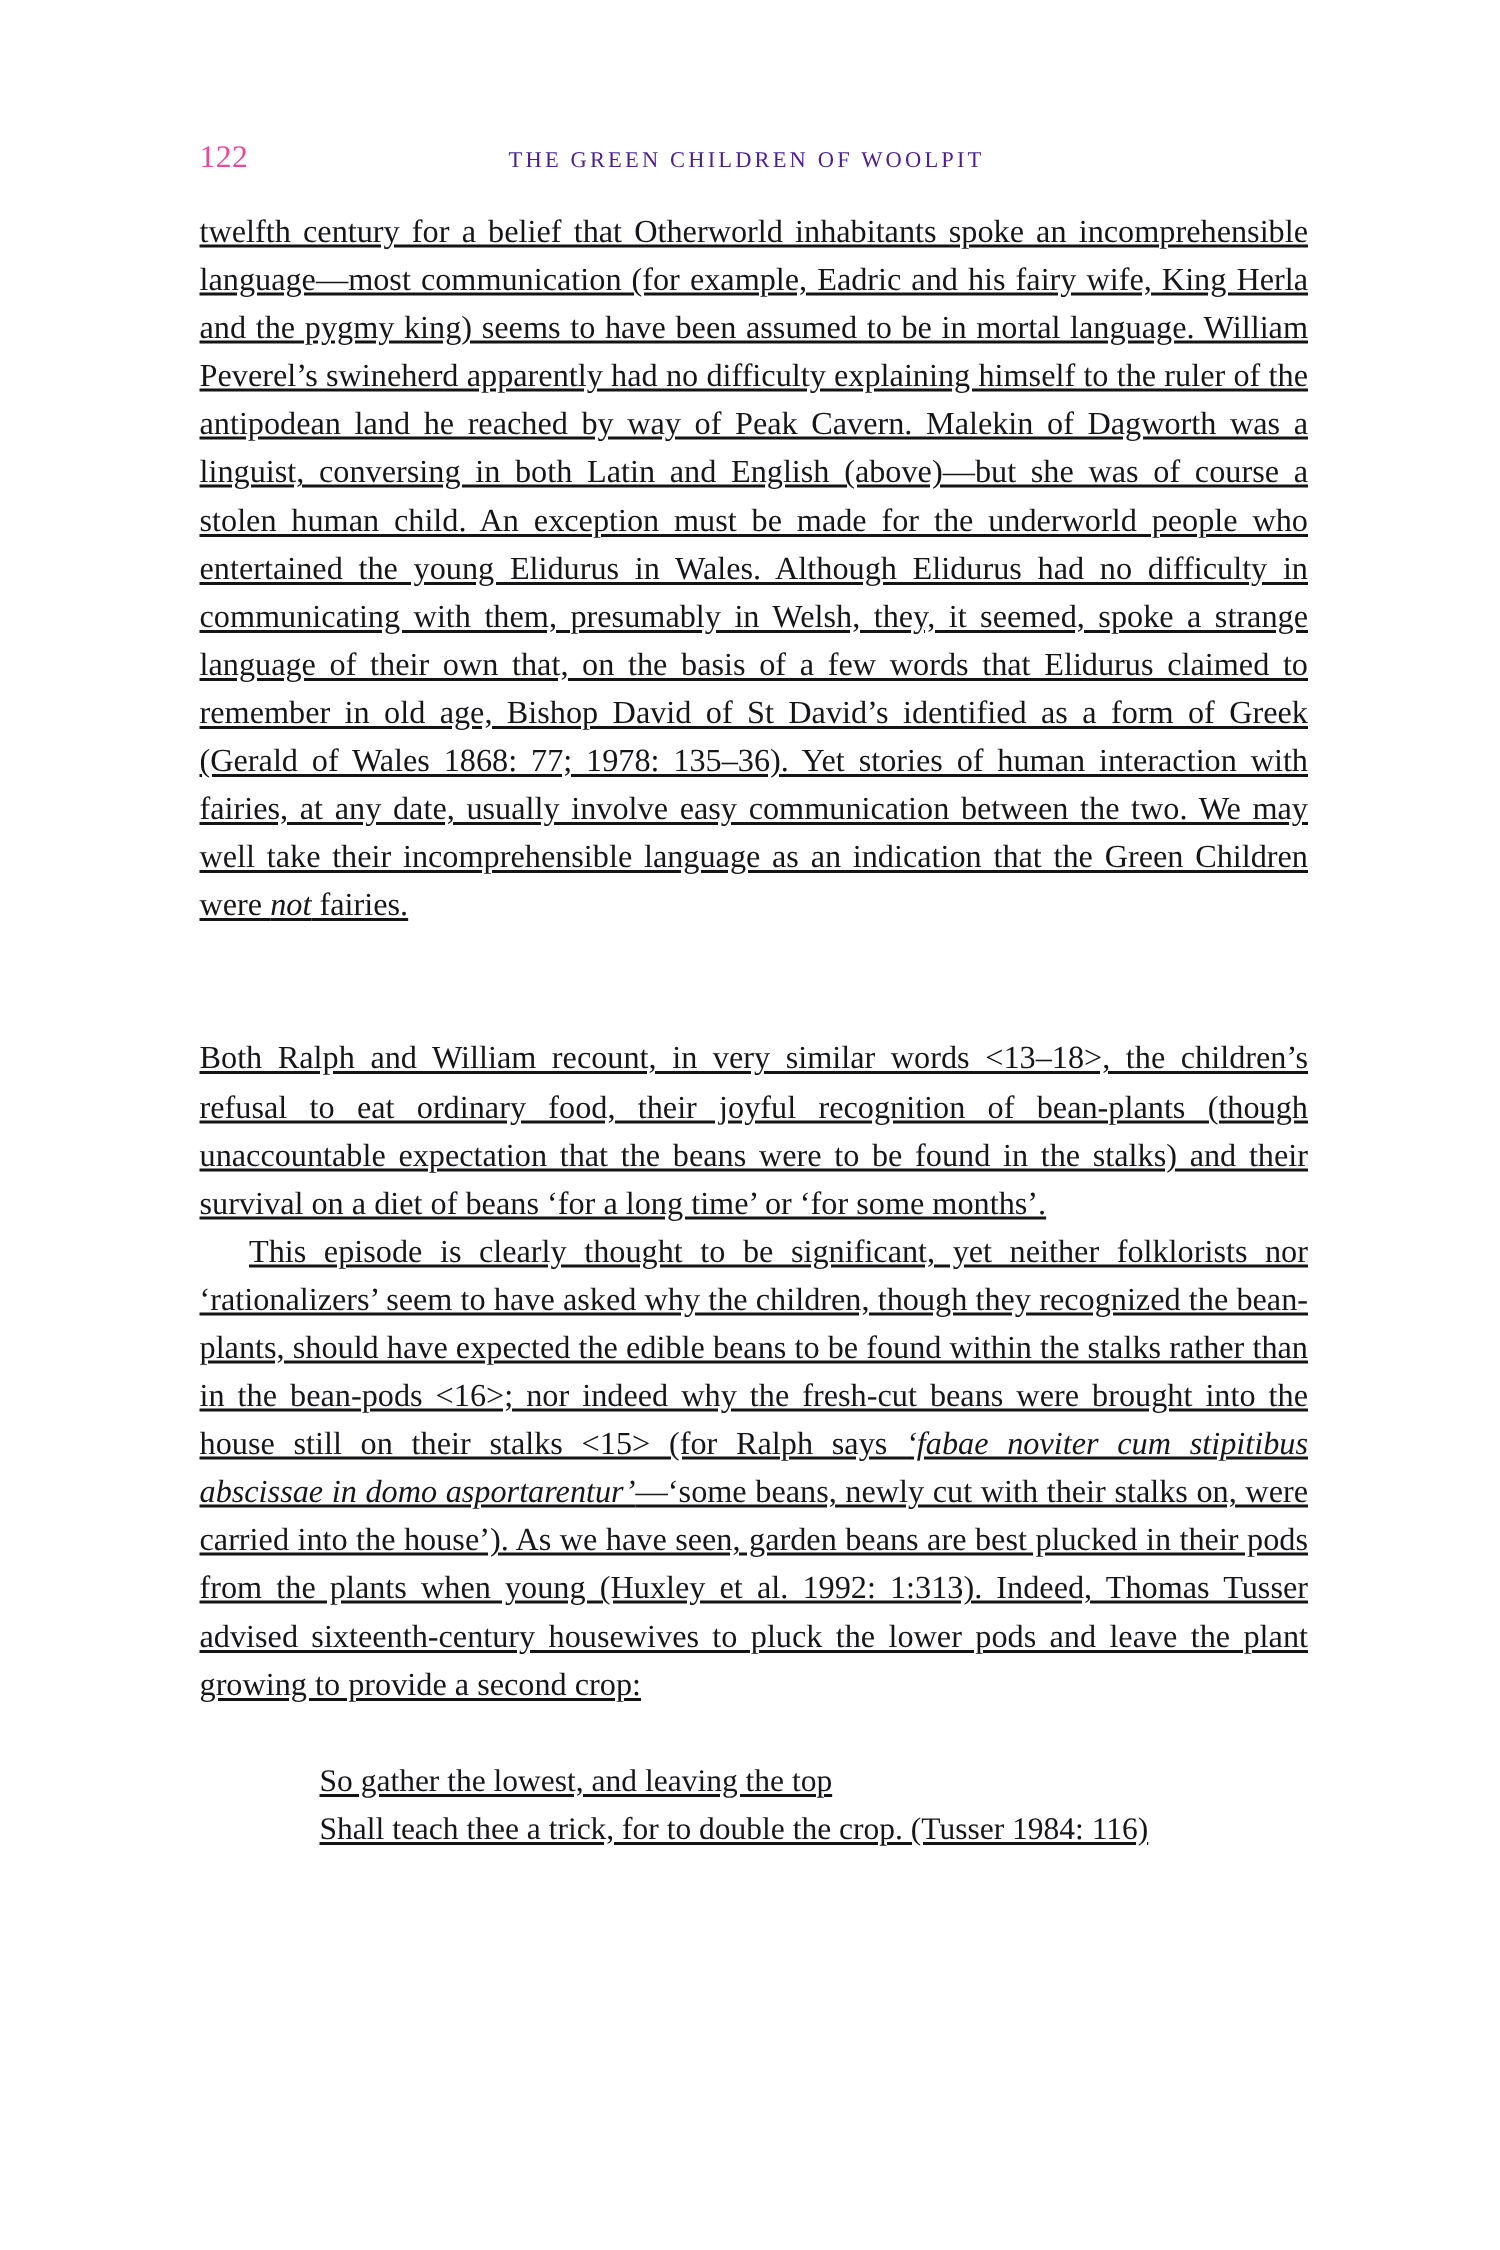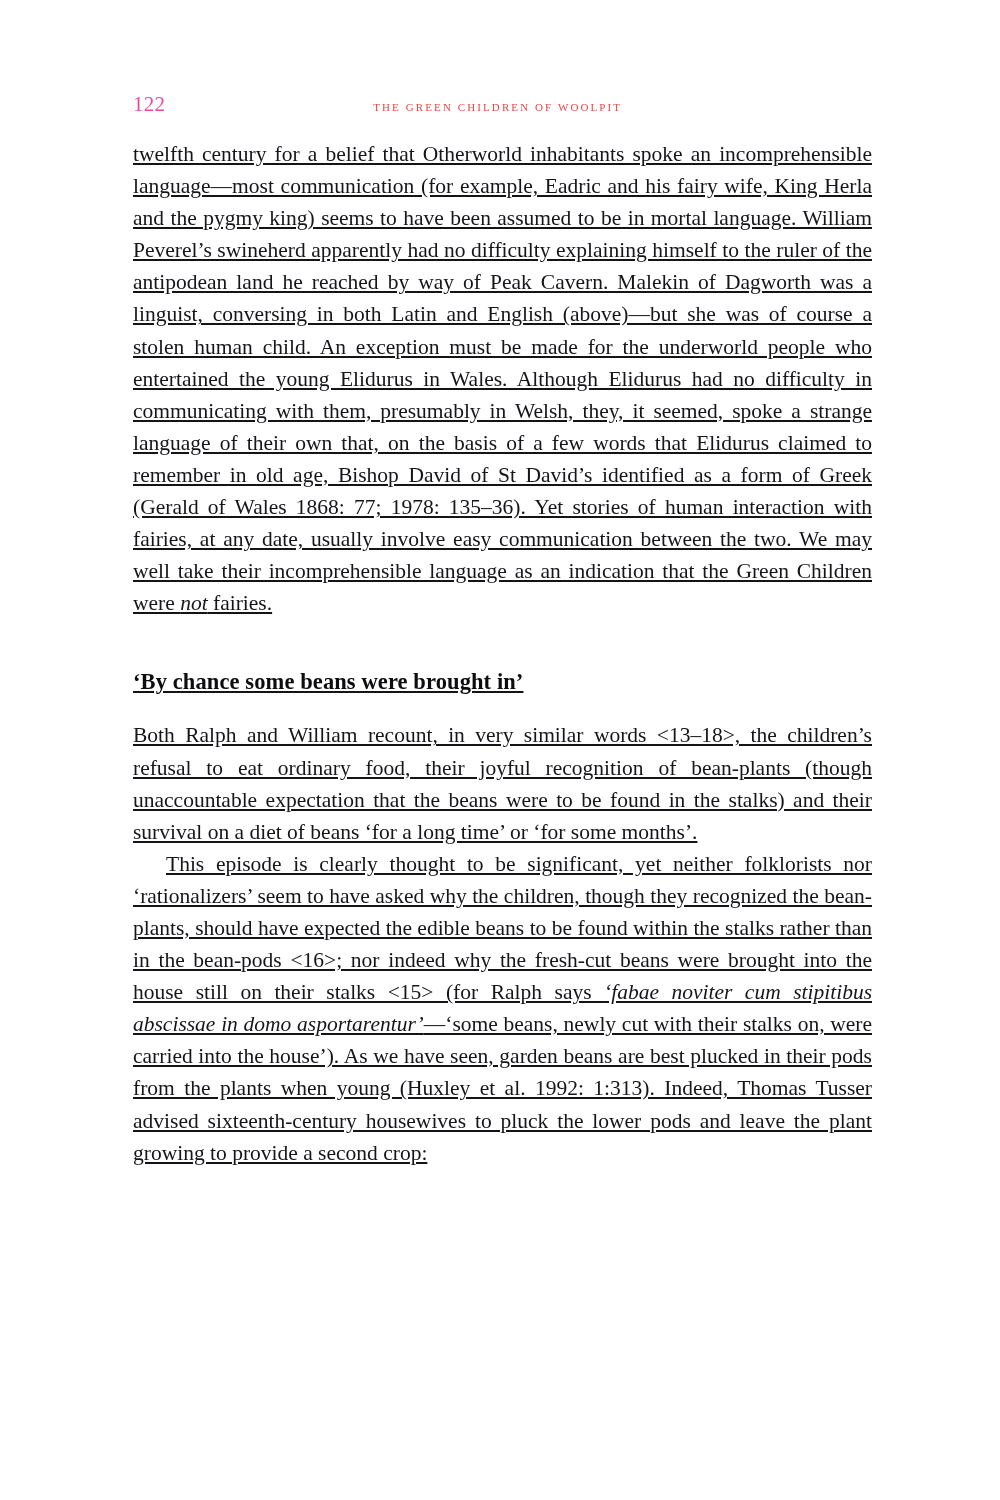--- a/index.html
+++ b/index.html
@@ -36,24 +36,24 @@
   .folio {
     font-size: 21px;
     line-height: 26px;
     color: #ec4899;
     letter-spacing: 0.3px;
     white-space: nowrap;
   }
   .head-title {
     flex: 1;
     text-align: center;
-    font-size: 11px;
+    font-size: 15px;
     line-height: 26px;
     letter-spacing: 2.1px;
-    color: #ef4444;
+    color: #4c1d95;
     text-transform: uppercase;
     white-space: nowrap;
     margin-right: 42px;
   }
 
   
   .column {
     position: absolute;
     left: 133px;
     top: 138px;
@@ -114,28 +114,31 @@
     <span class="folio">122</span>
     <span class="head-title">The Green Children of Woolpit</span>
   </div>
 
   <div class="column">
 
     <p class="body"><span>twelfth century for a belief that Otherworld inhabitants spoke an incomprehensible language—most communication (for example, Eadric and his fairy wife, King Herla and the pygmy king) seems to have been assumed to be in mortal language. William Peverel’s swineherd apparently had no difficulty explaining himself to the ruler of the antipodean land he reached by way of Peak Cavern. Malekin of Dagworth was a linguist, conversing in both Latin and English (above)—but she was of course a stolen human child. An exception must be made for the underworld people who entertained the young Elidurus in Wales. Although Elidurus had no difficulty in communicating with them, presumably in Welsh, they, it seemed, spoke a strange language of their own that, on the basis of a few words that Elidurus claimed to remember in old age, Bishop David of St David’s identified as a form of Greek (Gerald of Wales 1868: 77; 1978: 135–36). Yet stories of human interaction with fairies, at any date, usually involve easy communication between the two. We may well take their incomprehensible language as an indication that the Green Children were </span><em>not</em><span> fairies.</span></p>
 
     <div class="spacer-before-heading"></div>
 
-    <h2 class="section-heading">‘By chance some beans were brought in’</h2>
 
     <div class="spacer-after-heading"></div>
 
     <p class="body">Both Ralph and William recount, in very similar words &lt;13–18&gt;, the children’s refusal to eat ordinary food, their joyful recognition of bean-plants (though unaccountable expectation that the beans were to be found in the stalks) and their survival on a diet of beans ‘for a long time’ or ‘for some months’.</p>
 
     <p class="body indent"><span>This episode is clearly thought to be significant, yet neither folklorists nor ‘rationalizers’ seem to have asked why the children, though they recognized the bean-plants, should have expected the edible beans to be found within the stalks rather than in the bean-pods &lt;16&gt;; nor indeed why the fresh-cut beans were brought into the house still on their stalks &lt;15&gt; (for Ralph says </span><em>‘fabae noviter cum stipitibus abscissae in domo asportarentur’</em><span>—‘some beans, newly cut with their stalks on, were carried into the house’). As we have seen, garden beans are best plucked in their pods from the plants when young (Huxley et al. 1992: 1:313). Indeed, Thomas Tusser advised sixteenth-century housewives to pluck the lower pods and leave the plant growing to provide a second crop:</span></p>
 
     <div class="spacer-quote-before"></div>
 
+    <blockquote class="verse">
+      <span class="verse-line">So gather the lowest, and leaving the top</span>
+      <span class="verse-line">Shall teach thee a trick, for to double the crop. (Tusser 1984: 116)</span>
+    </blockquote>
 
     <div class="spacer-quote-after"></div>
 
 
   </div>
 </div>
 
 </body></html>

